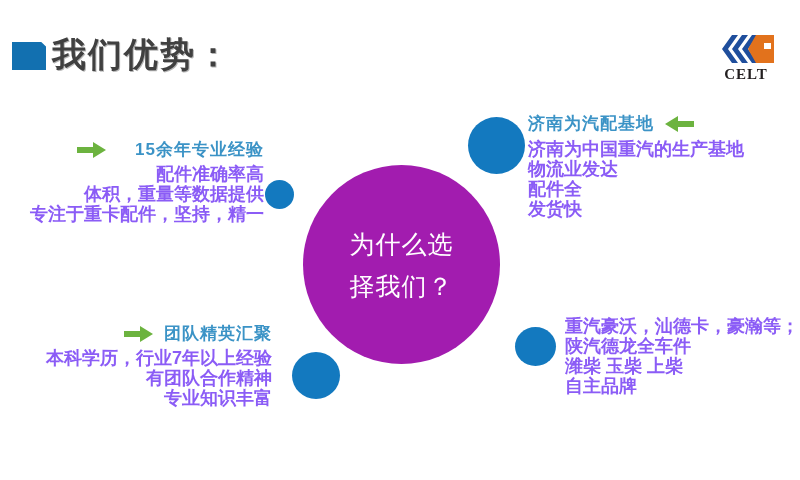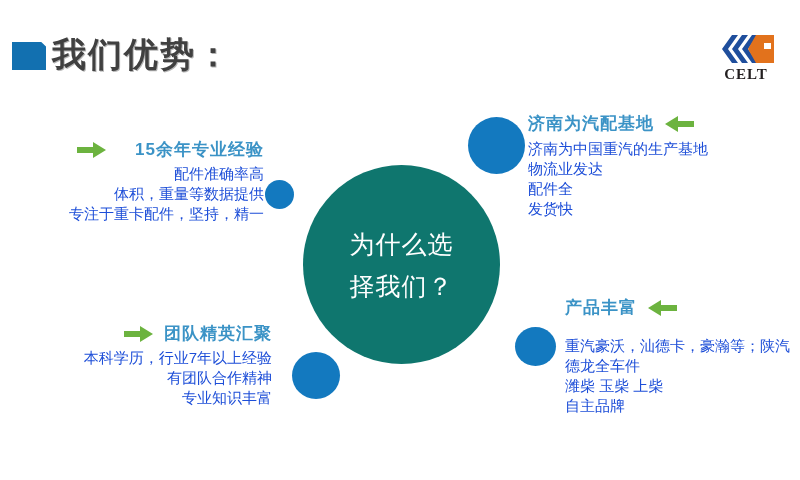--- a/index.html
+++ b/index.html
@@ -64,21 +64,21 @@
   .bubble {
     position: absolute;
     background: #1379bf;
     border-radius: 50%;
   }
   #center-bubble {
     left: 303px;
     top: 165px;
     width: 197px;
     height: 199px;
-    background: #0f766e;
+    background: #a21caf;
     border-radius: 50%;
     position: absolute;
   }
   #center-label {
     position: absolute;
     left: 0; top: 0;
     width: 197px; height: 199px;
     display: flex;
     align-items: center;
     justify-content: center;
@@ -104,24 +104,24 @@
     gap: 10px;
     color: #3b93c6;
     font-size: 17px;
     font-weight: 700;
     letter-spacing: 1px;
     white-space: nowrap;
     line-height: 20px;
   }
   .block-head.right-head { flex-direction: row; }
   .block-body {
-    font-size: 15px;
+    font-size: 18px;
     line-height: 20px;
-    color: #1d4ed8;
-    font-weight: 400;
+    color: #8b5cf6;
+    font-weight: 700;
     white-space: nowrap;
   }
   .align-right { text-align: right; }
   .align-left  { text-align: left; }
 
   .arrow { width: 30px; height: 18px; flex: 0 0 auto; display: block; }
 
   
   #block-experience { left: 0; top: 140px; width: 300px; }
   #block-experience .block-head { justify-content: flex-end; padding-right: 36px; gap: 28px; }
@@ -207,26 +207,20 @@
     </div>
     <div class="block-body align-left">
       <div>济南为中国重汽的生产基地</div>
       <div>物流业发达</div>
       <div>配件全</div>
       <div>发货快</div>
     </div>
   </div>
 
   <div class="block" id="block-products">
-    <div class="block-head right-head">
-      <span>产品丰富</span>
-      <svg class="arrow" viewBox="0 0 30 18">
-        <polygon points="30,6 14,6 14,1 1,9 14,17 14,12 30,12" fill="#6cb33f"></polygon>
-      </svg>
-    </div>
     <div class="block-body align-left">
       <div class="wide">重汽豪沃，汕德卡，豪瀚等；陕汽德龙全车件</div>
       <div>潍柴 玉柴 上柴</div>
       <div>自主品牌</div>
     </div>
   </div>
 
 </div>
 
 </body></html>

